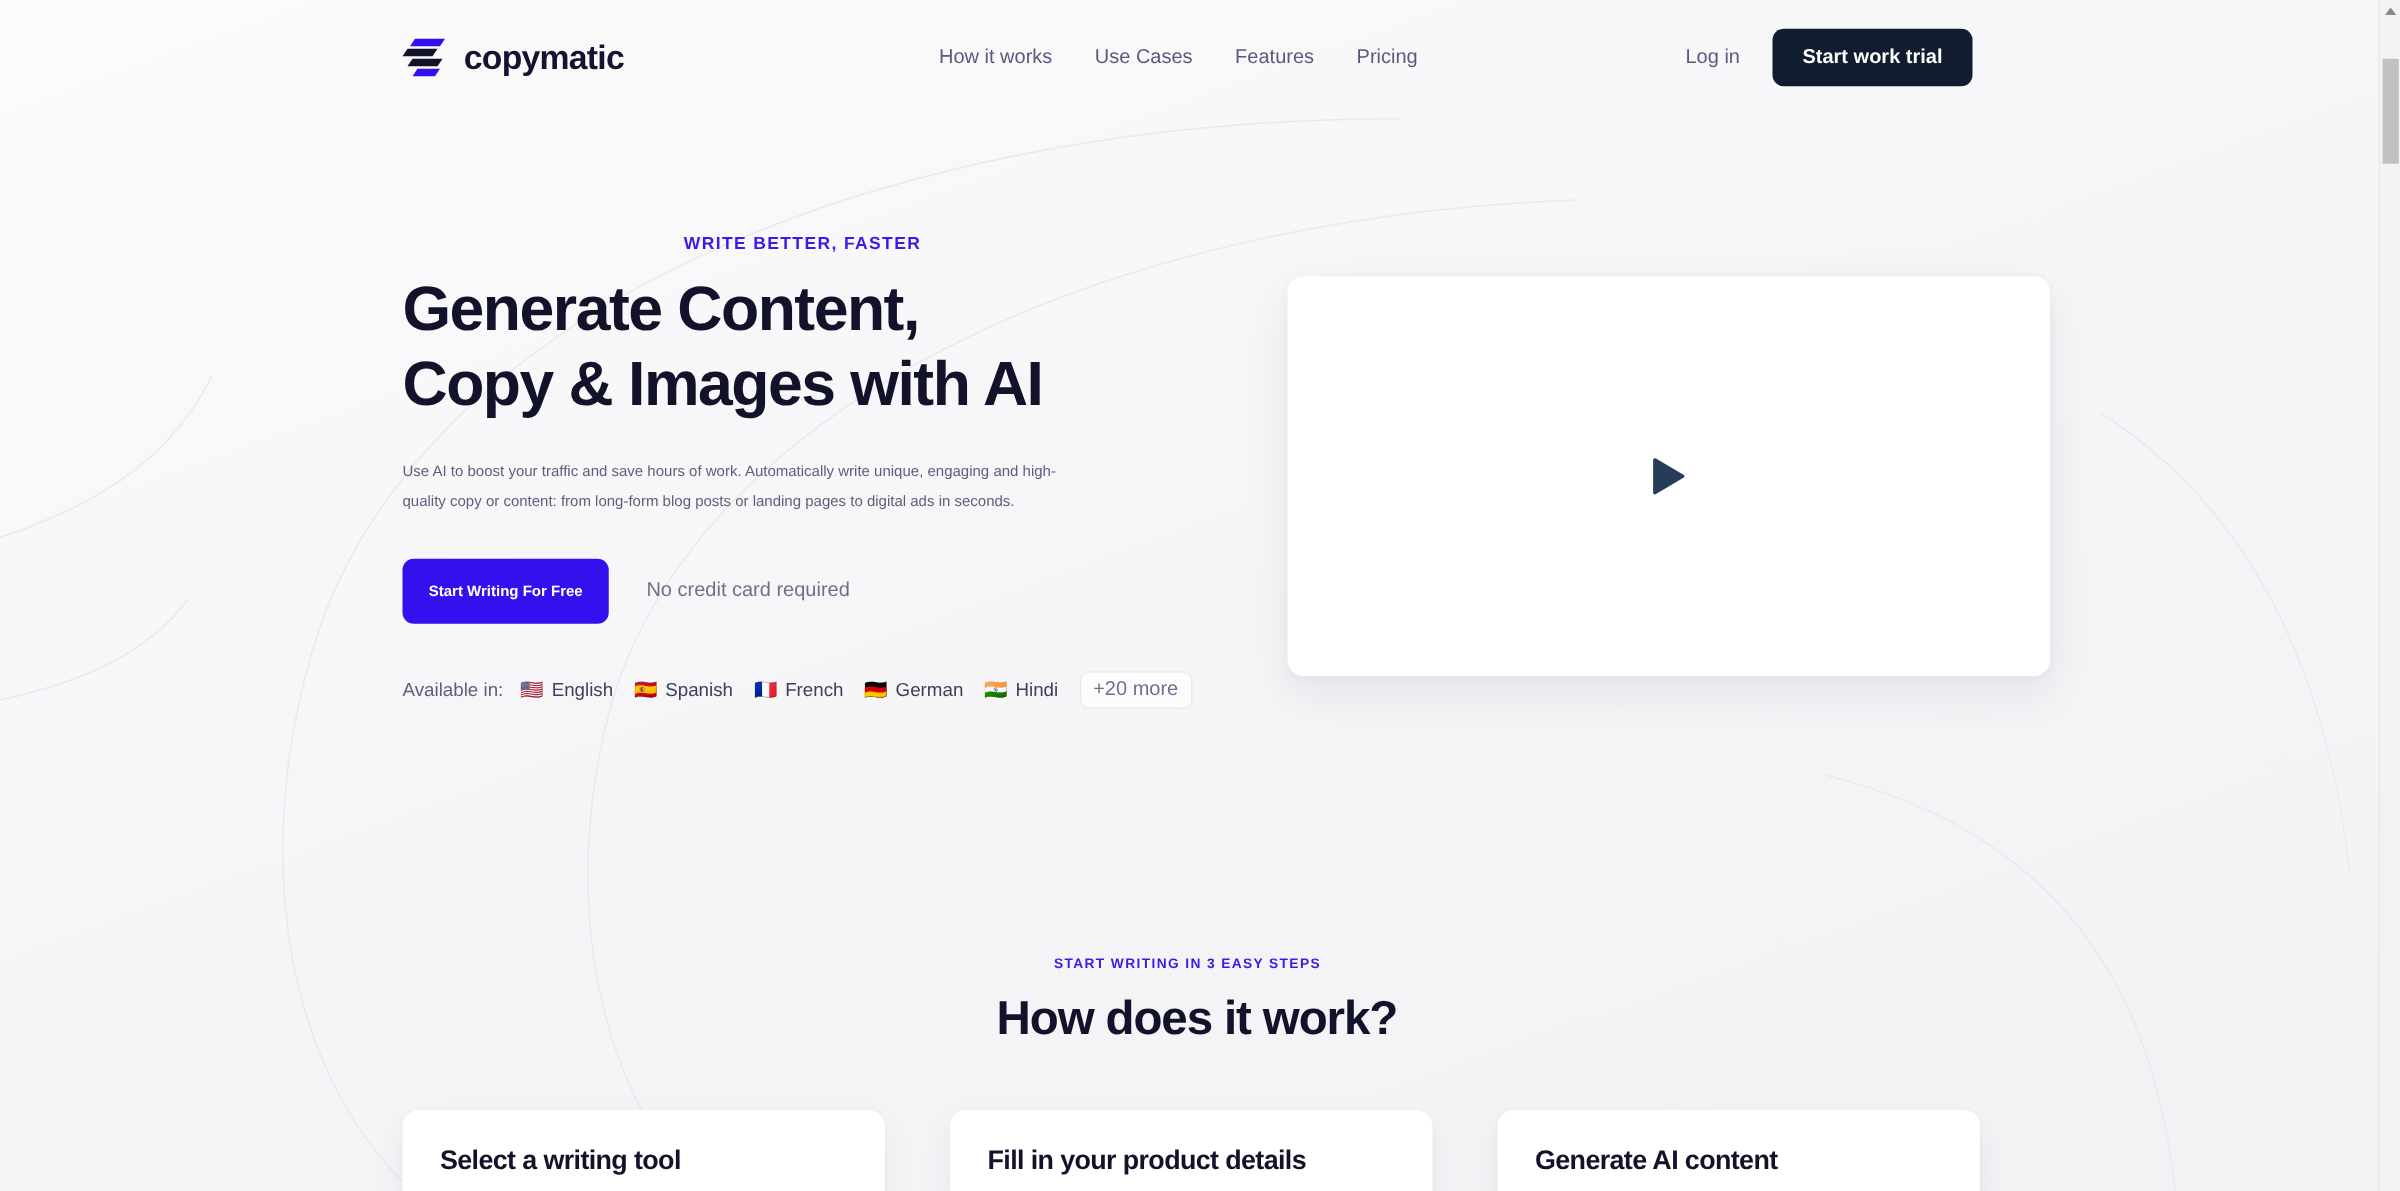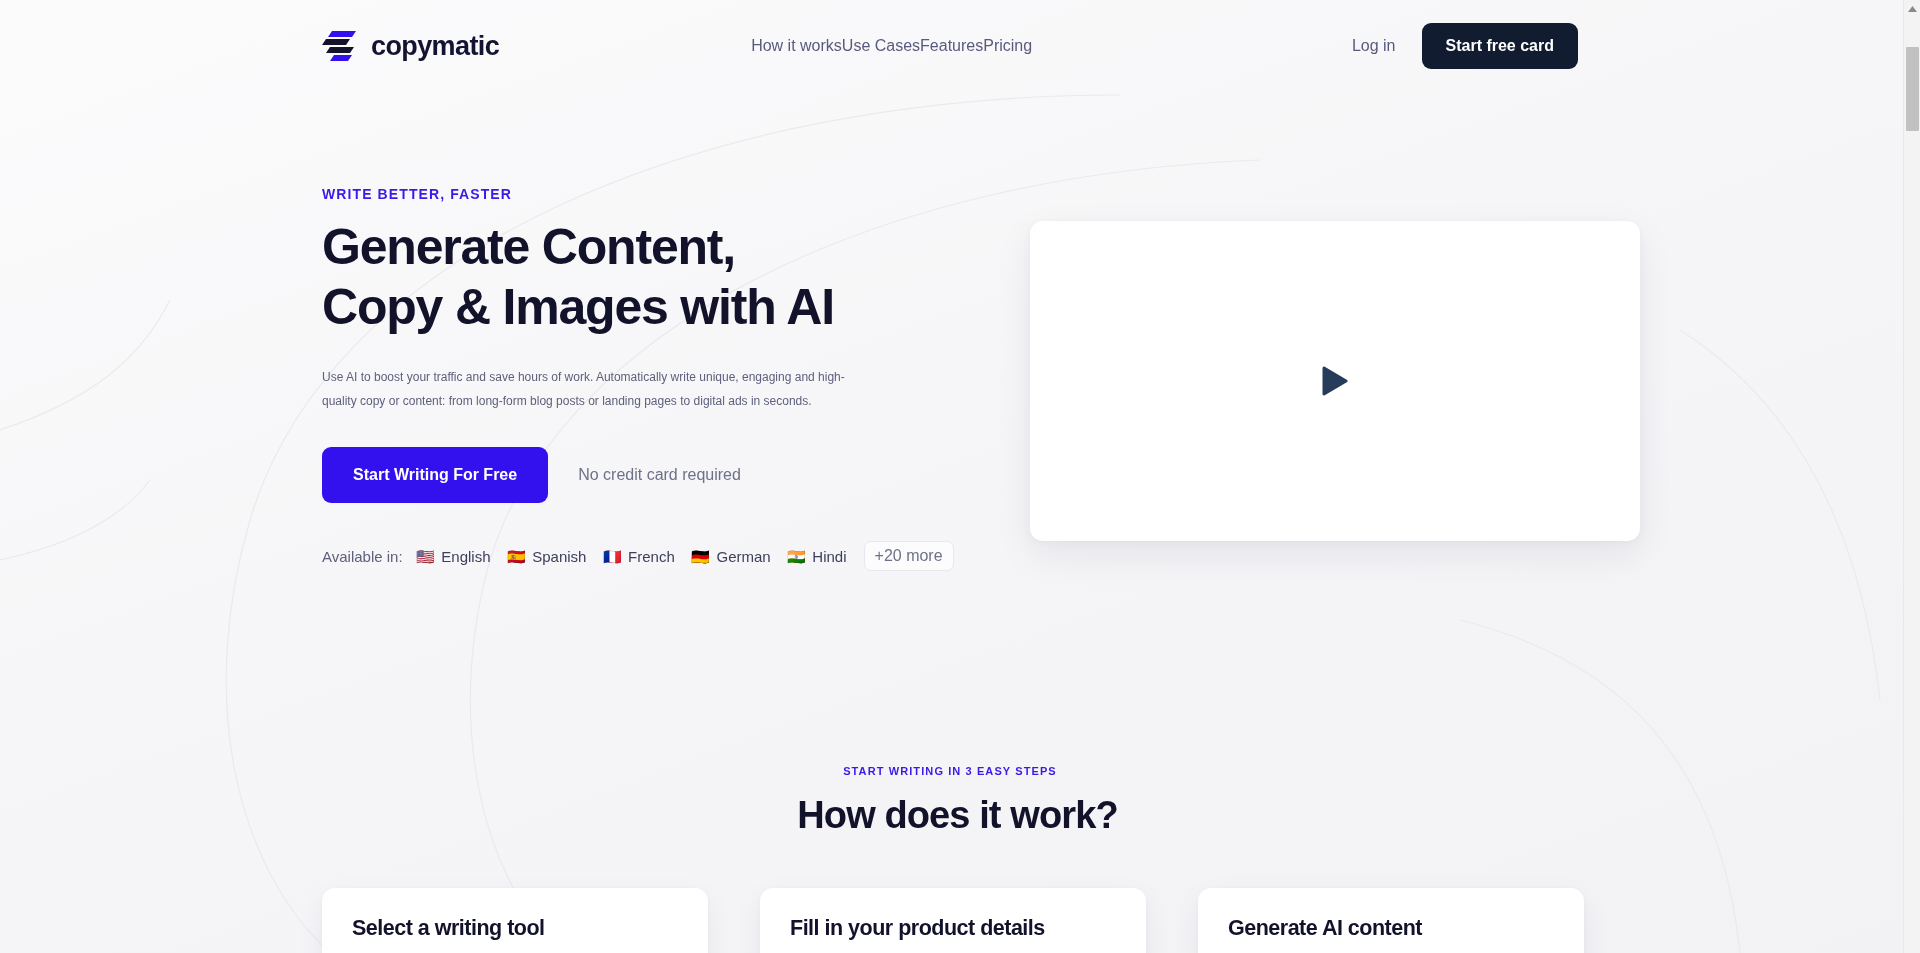--- a/index.html
+++ b/index.html
@@ -49,20 +49,21 @@
   .logo-mark { width:38px; height:34px; display:block; }
   .logo-text {
     font-size:27px;
     font-weight:700;
     color:#141432;
     letter-spacing:-0.6px;
   }
   .nav {
     display:flex;
     align-items:center;
+    gap:34px;
     margin-left:252px;
   }
   .nav a {
     font-size:16px;
     color:#595a7e;
     text-decoration:none;
     white-space:nowrap;
   }
   .header-right {
     margin-left:auto;
@@ -99,20 +100,21 @@
     gap:68px;
   }
   .hero-left { width:640px; flex:none; }
   .eyebrow {
     font-size:14px;
     font-weight:700;
     letter-spacing:1.1px;
     color:#3a1ae8;
     text-transform:uppercase;
     margin-bottom:16px;
+    text-align:center;
   }
   .hero-title {
     font-size:50px;
     line-height:1.19;
     font-weight:700;
     color:#12122b;
     letter-spacing:-1.2px;
     margin-bottom:28px;
   }
   .hero-sub {
@@ -124,25 +126,25 @@
   }
   .cta-row {
     display:flex;
     align-items:center;
     gap:30px;
     margin-bottom:38px;
   }
   .btn-primary {
     background:#3311ee;
     color:#fff;
-    font-size:16px;
+    font-size:12px;
     font-weight:700;
     border:none;
     border-radius:9px;
-    padding:19px 31px;
+    padding:19px 21px;
     cursor:pointer;
     font-family:"Liberation Sans", sans-serif;
     white-space:nowrap;
   }
   .cta-note {
     font-size:16px;
     color:#6e7089;
     white-space:nowrap;
   }
   .langs {
@@ -303,21 +305,21 @@
 
       <nav class="nav">
         <a href="#">How it works</a>
         <a href="#">Use Cases</a>
         <a href="#">Features</a>
         <a href="#">Pricing</a>
       </nav>
 
       <div class="header-right">
         <a href="#" class="login-link">Log in</a>
-        <button class="btn-trial">Start free card</button>
+        <button class="btn-trial">Start work trial</button>
       </div>
     </div>
 
     <div class="hero">
 
       <div class="hero-left">
         <div class="eyebrow">WRITE BETTER, FASTER</div>
         <h1 class="hero-title">
           <span>Generate Content,</span><br>
           <span>Copy &amp; Images with AI</span>

